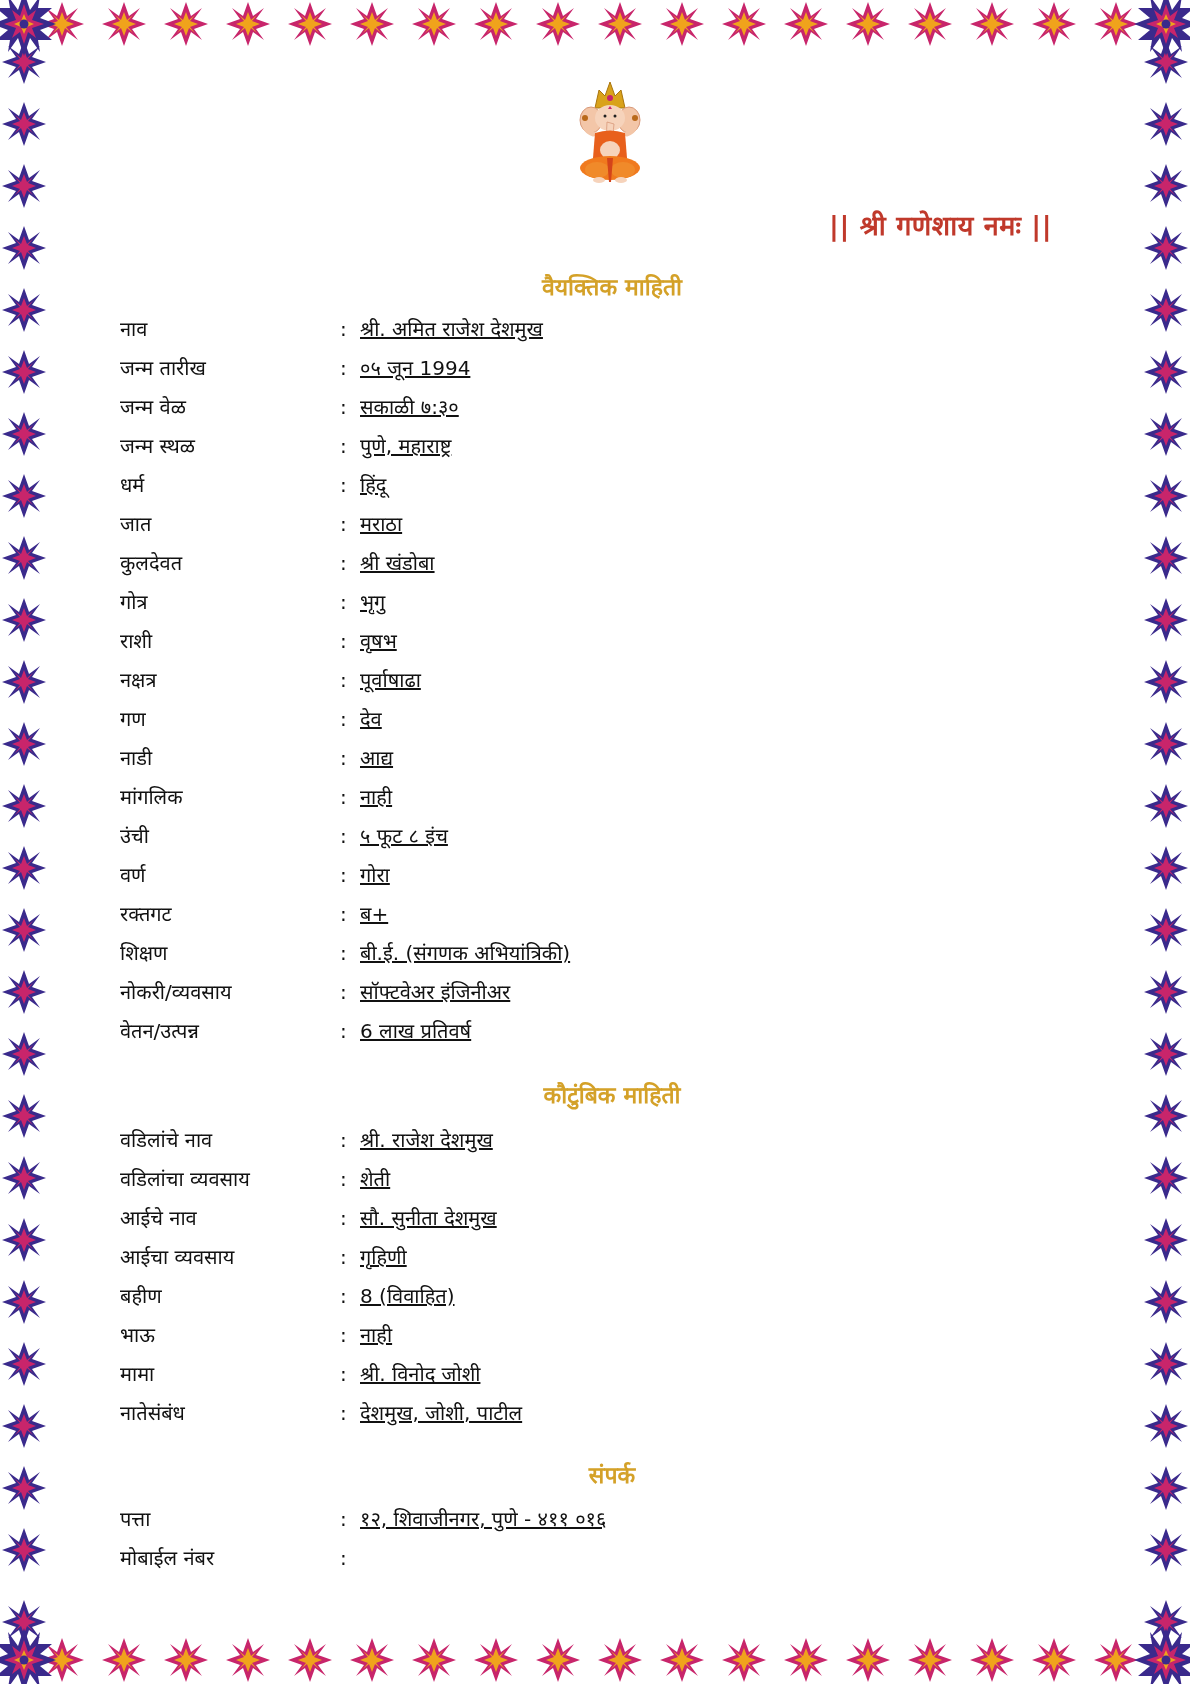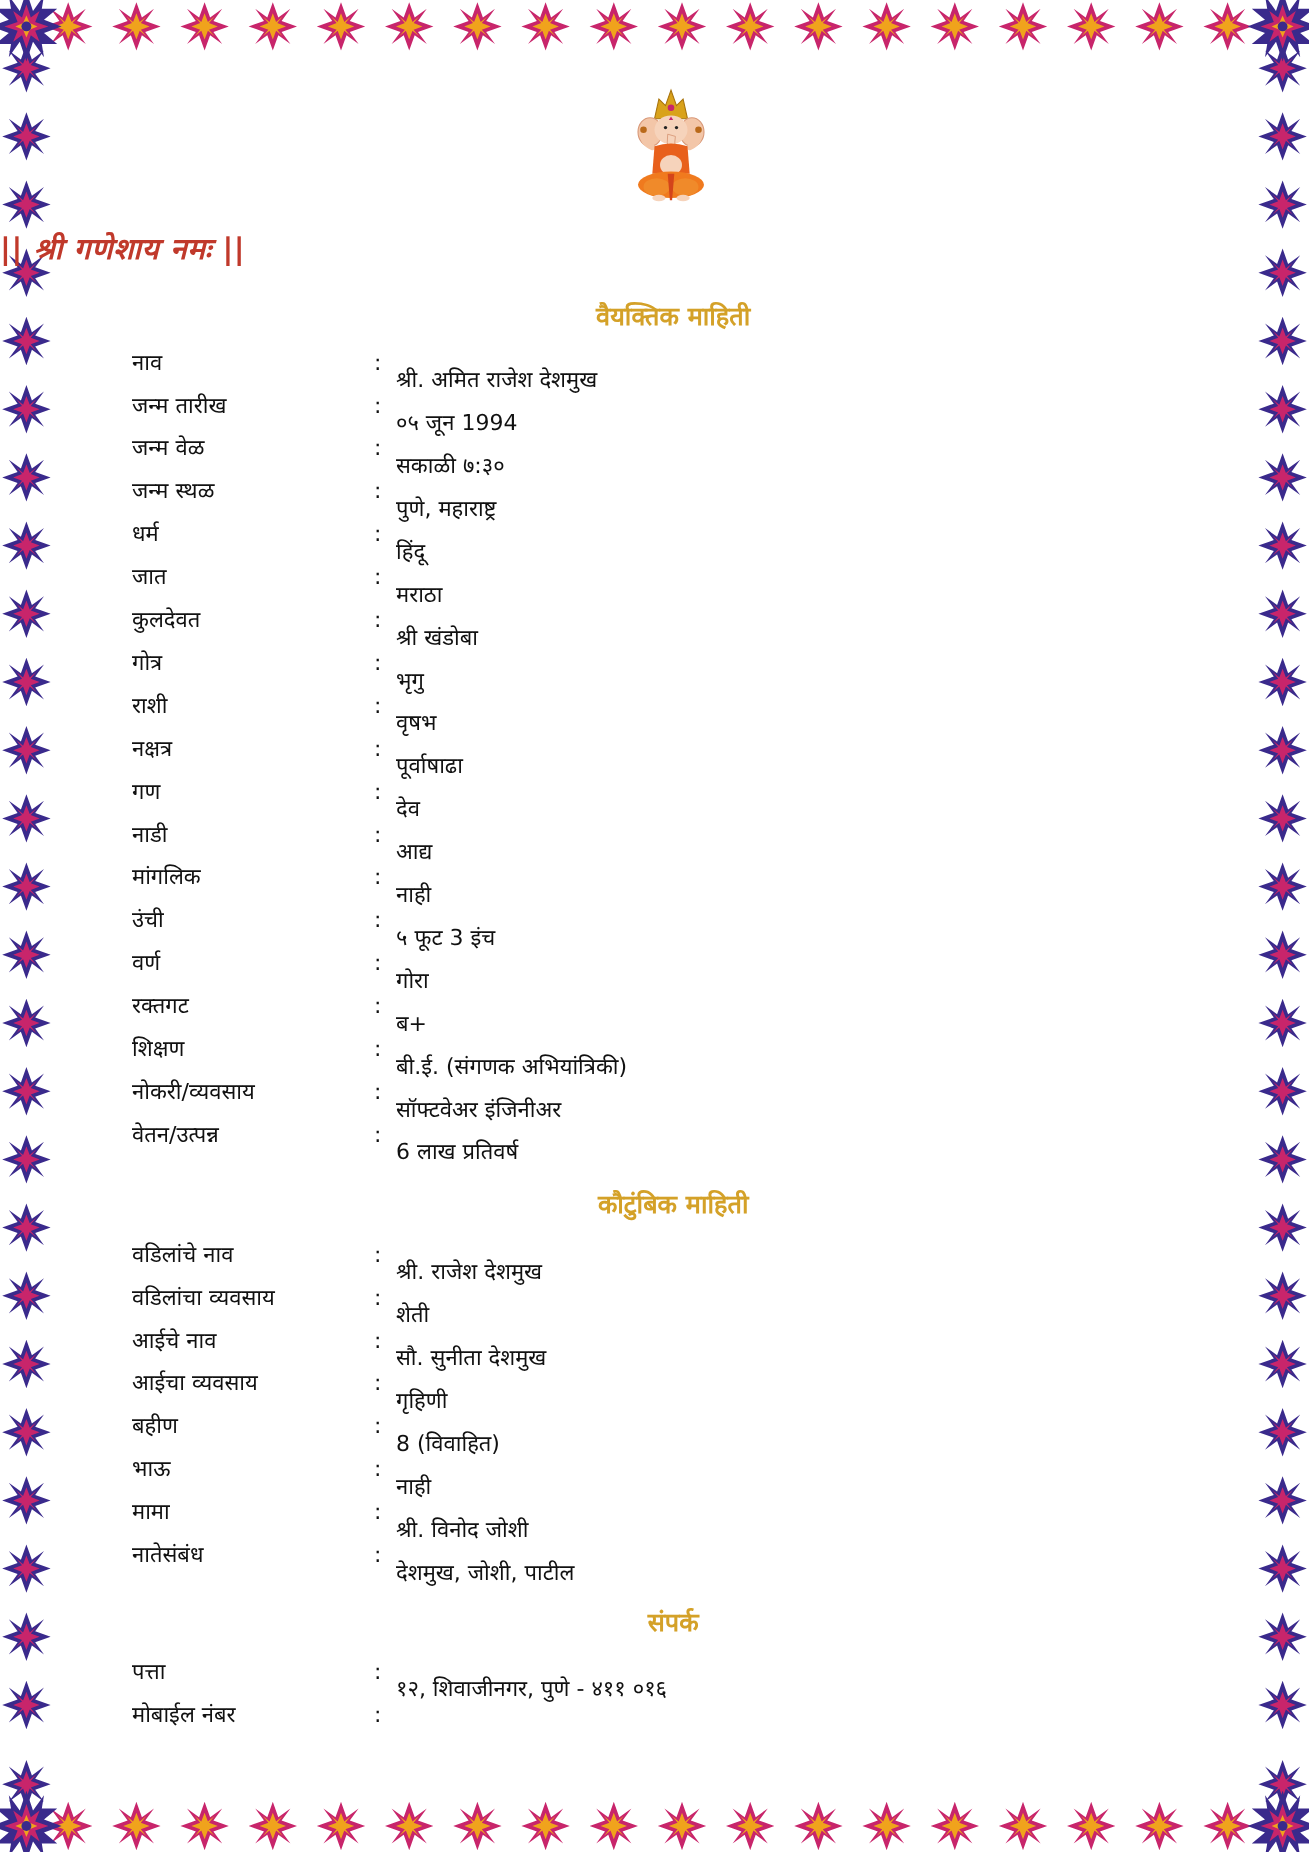--- a/index.html
+++ b/index.html
@@ -1,27 +1,27 @@
 <!DOCTYPE html>
 <html><head>
 <meta charset="utf-8">
 <style>
   html, body { margin:0; padding:0; background:#ffffff; }
   body { width:1190px; height:1684px; position:relative; overflow:hidden;
          font-family:"DejaVu Sans", "Liberation Sans", sans-serif; color:#111; }
   .border-layer { position:absolute; left:0; top:0; width:1190px; height:1684px; pointer-events:none; }
   .ganesha { position:absolute; left:565px; top:78px; width:90px; height:110px; }
-  .title { position:absolute; left:0; width:1052px; top:206px; text-align:left;
-           font-size:27px; font-weight:bold; color:#c0392b; letter-spacing:0.5px;font-style:italic; }
+  .title { position:absolute; left:0; width:1052px; top:206px; text-align:right;
+           font-size:27px; font-weight:bold; color:#c0392b; letter-spacing:0.5px; }
   .section-heading { position:absolute; left:0; width:1224px; text-align:center;
            font-size:23px; font-weight:bold; color:#d4a128; }
   .row { position:absolute; left:116px; height:32px; font-size:20px; line-height:32px; white-space:nowrap; }
   .row .label { position:absolute; left:4px; top:0; width:220px; }
   .row .colon { position:absolute; left:224px; top:0; }
-  .row .value { position:absolute; left:244px; top:16px; }
+  .row .value { position:absolute; left:244px; top:0;text-decoration:underline; }
 </style>
 </head>
 <body>
 
 <svg class="border-layer" viewBox="0 0 1190 1684" xmlns="http://www.w3.org/2000/svg">
   <defs>
 
     <g id="star8-gold">
       <polygon points="0,-22 5,-8 16,-16 8,-5 22,0 8,5 16,16 5,8 0,22 -5,8 -16,16 -8,5 -22,0 -8,-5 -16,-16 -5,-8" fill="#c8256b"></polygon>
       <polygon points="0,-12 3,-4 9,-9 4,-3 12,0 4,3 9,9 3,4 0,12 -3,4 -9,9 -4,3 -12,0 -4,-3 -9,-9 -3,-4" fill="#f0a31c"></polygon>
@@ -234,21 +234,21 @@
     <span class="value">आद्य</span>
   </div>
 <div class="row" style="top:781px;">
     <span class="label">मांगलिक</span>
     <span class="colon">:</span>
     <span class="value">नाही</span>
   </div>
 <div class="row" style="top:820px;">
     <span class="label">उंची</span>
     <span class="colon">:</span>
-    <span class="value">५ फूट 3 इंच</span>
+    <span class="value">५ फूट ८ इंच</span>
   </div>
 <div class="row" style="top:859px;">
     <span class="label">वर्ण</span>
     <span class="colon">:</span>
     <span class="value">गोरा</span>
   </div>
 <div class="row" style="top:898px;">
     <span class="label">रक्तगट</span>
     <span class="colon">:</span>
     <span class="value">ब+</span>

